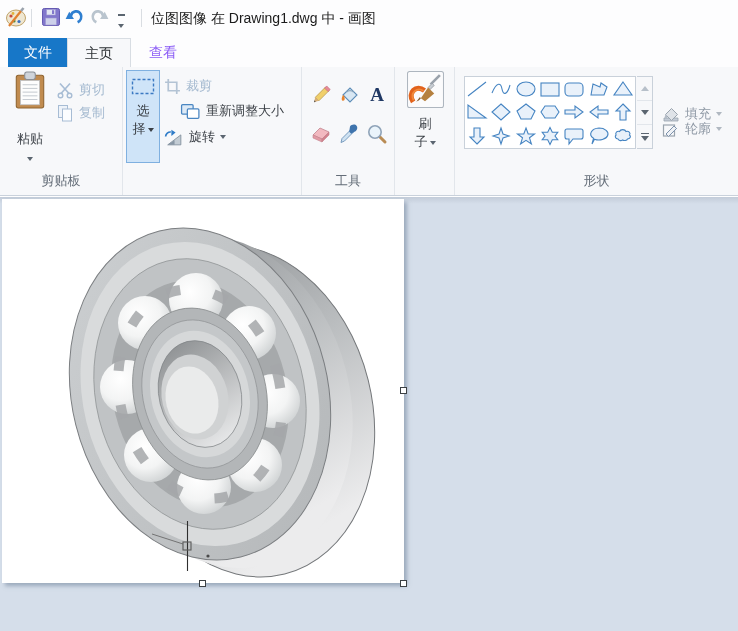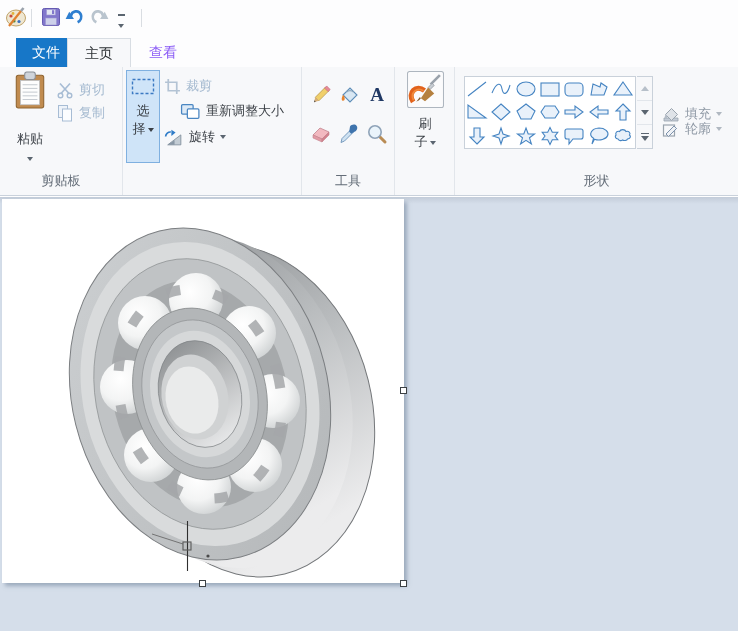--- a/index.html
+++ b/index.html
@@ -10,21 +10,21 @@
   .titlebar { position:absolute; left:0; top:0; width:738px; height:36px; background:#fdfdfe; }
   .qat-icon { position:absolute; top:5px; }
   .qat-sep { position:absolute; top:9px; width:1px; height:18px; background:#d9dde2; }
   .win-title { position:absolute; left:151px; top:0; height:36px; line-height:36px; font-size:14px; color:#1b1b1b; white-space:nowrap; }
   .qat-dd { position:absolute; left:116px; top:14px; width:10px; text-align:center; }
   .qat-dd .bar { display:block; width:7px; height:1.5px; background:#5b6570; margin:0 auto 2px; }
 
   
   .tabs { position:absolute; left:0; top:36px; width:738px; height:31px; background:#fdfdfe; }
   .tab { position:absolute; top:2px; height:29px; line-height:29px; text-align:center; font-size:14px; }
-  .tab-file { left:16px; width:60px; background:#1777c8; color:#fff; }
+  .tab-file { left:8px; width:60px; background:#1777c8; color:#fff; }
   .tab-home { left:67px; width:64px; background:#f7f8fa; color:#2b2f33; border:1px solid #d8dde3; border-bottom:none; }
   .tab-view { left:131px; width:64px; color:#8b5cf6; }
 
   
   .ribbon { position:absolute; left:0; top:67px; width:738px; height:129px; background:#f7f8fa; border-bottom:1px solid #c9d1db; }
   .grp { position:absolute; top:0; height:128px; border-right:1px solid #e2e6eb; }
   .grp-label { position:absolute; left:0; right:0; bottom:5px; text-align:center; color:#646d78; font-size:13px; }
   .dd { display:inline-block; width:0; height:0; border-left:3.5px solid transparent; border-right:3.5px solid transparent; border-top:4px solid currentColor; vertical-align:middle; }
   .dis-blue { color:#a5bad0; }
   .dis-gray { color:#8f99a5; }
@@ -91,20 +91,21 @@
   <svg class="qat-icon" style="left:63px; top:6px;" width="23" height="23" viewBox="0 0 22 22">
     <path d="M7.5,9.5 C8.5,4.5 15,3.5 17,8 C18.2,10.8 17,14 14,15.5" fill="none" stroke="#2f7fd0" stroke-width="2.6"></path>
     <polygon points="2.5,12.5 10.5,12.5 6,5.5" fill="#2f7fd0"></polygon>
   </svg>
   <svg class="qat-icon" style="left:88px; top:6px;" width="23" height="23" viewBox="0 0 22 22">
     <path d="M14.5,9.5 C13.5,4.5 7,3.5 5,8 C3.8,10.8 5,14 8,15.5" fill="none" stroke="#b9c4ce" stroke-width="2.6"></path>
     <polygon points="19.5,12.5 11.5,12.5 16,5.5" fill="#b9c4ce"></polygon>
   </svg>
   <span class="qat-dd"><span class="bar"></span><span class="dd" style="color:#5b6570;"></span></span>
   <div class="qat-sep" style="left:141px;"></div>
+  <div class="win-title">位图图像 在 Drawing1.dwg 中 - 画图</div>
 </div>
 
 <div class="tabs">
   <div class="tab tab-file">文件</div>
   <div class="tab tab-home">主页</div>
   <div class="tab tab-view">查看</div>
 </div>
 
 <div class="ribbon">
 

